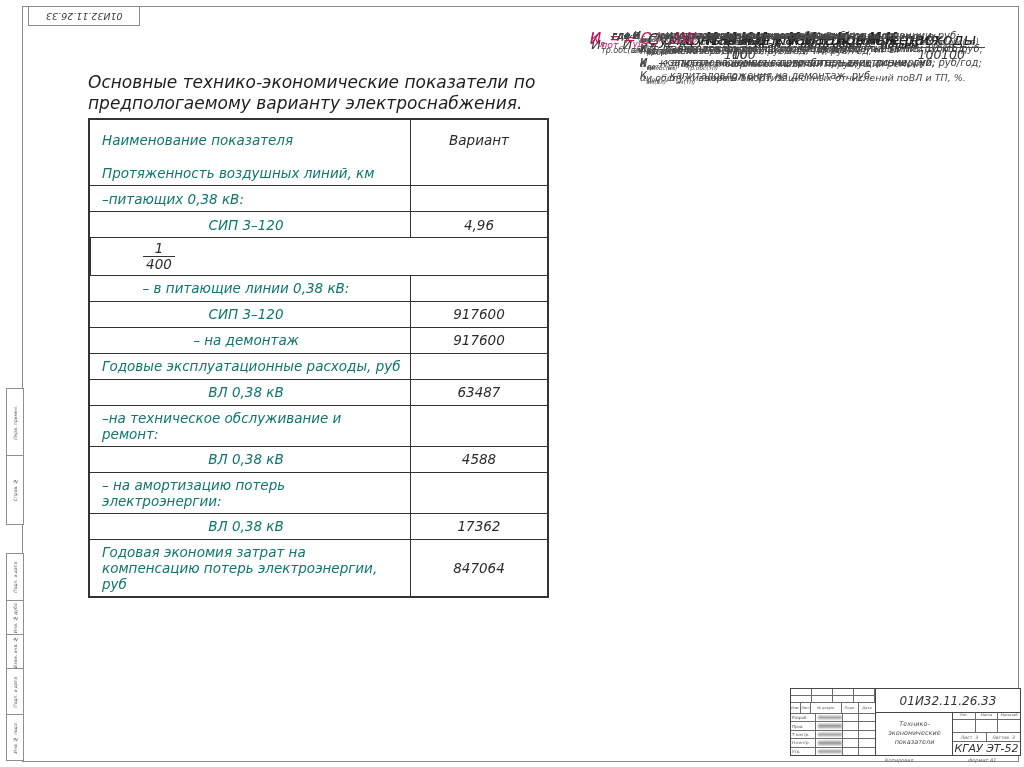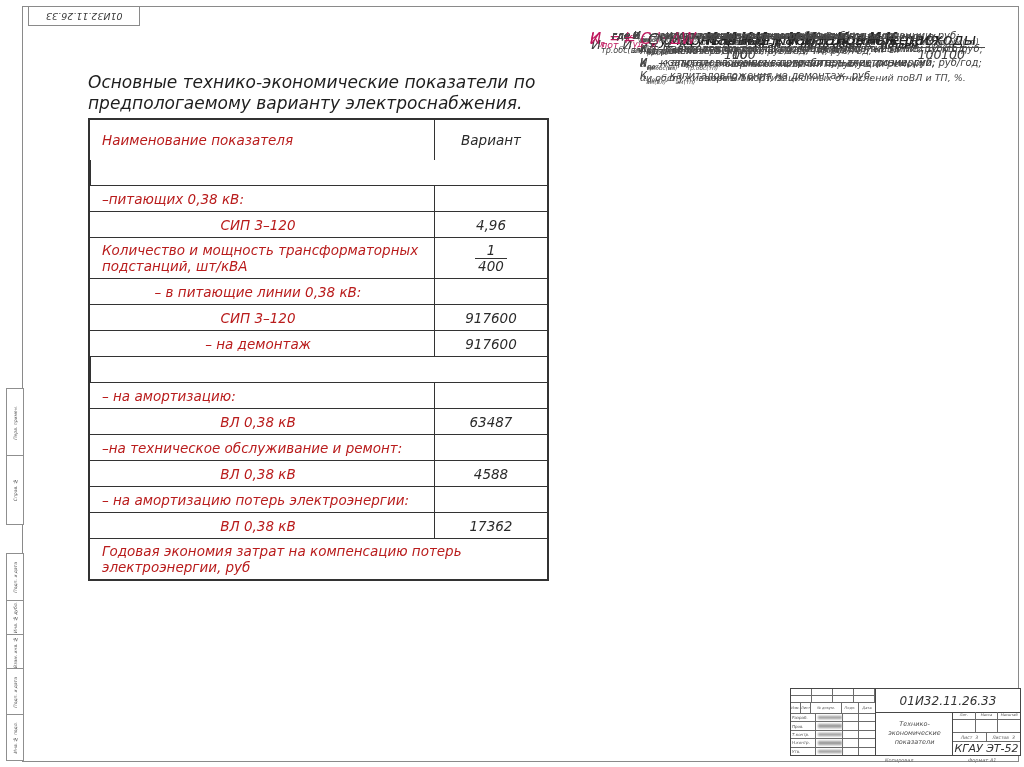--- a/index.html
+++ b/index.html
@@ -17,25 +17,25 @@
   .mbox span{writing-mode:vertical-rl;transform:rotate(180deg);font-size:4.5px;color:#555;white-space:nowrap;}
   .mb1{top:388px;height:67px}.mb2{top:455px;height:68px}.mb3{top:553px;height:47px}
   .mb4{top:600px;height:34px}.mb5{top:634px;height:34px}.mb6{top:668px;height:46px}.mb7{top:714px;height:45px}
   
   .heading{position:absolute;left:88px;top:72px;width:480px;font-size:17px;line-height:1.25;color:#1e1e1e;}
   
   .table{position:absolute;left:88px;top:118px;width:457px;border:2px solid #333;background:#fff;}
   .trow{display:flex;border-top:1.5px solid #333;min-height:25px;align-items:stretch;}
   .trow:first-child{border-top:none;}
   .thead{min-height:40px;}
-  .c-name{flex:1;display:flex;align-items:center;font-size:13.5px;color:#b91c1c;padding:4px 8px 4px 12px;}
+  .c-name{flex:1;display:flex;align-items:center;font-size:13.5px;color:#0f766e;padding:4px 8px 4px 12px;}
   .c-name.ctr{justify-content:center;text-align:center;padding-left:0;}
   .c-name.lft{justify-content:flex-start;}
   .c-val{width:112px;border-left:1.5px solid #333;display:flex;align-items:center;justify-content:center;
-         font-size:13.5px;color:#2b2b2b;text-align:center;padding:3px 0;}
+         font-size:13.5px;color:#2b2b2b;text-align:center;padding:3px 12px;}
   .tfrac{display:inline-block;text-align:center;line-height:1.1;}
   .tnum{display:block;border-bottom:1.3px solid #333;padding:0 12px;}
   .tden{display:block;}
   
   .rcol{position:absolute;left:612px;top:30px;width:400px;height:700px;}
   .b{position:absolute;left:0;right:0;}
   .rtitle{text-align:center;font-size:16px;color:#1f1f1f;}
   .rform{text-align:center;font-size:15px;font-weight:bold;color:#2a2a2a;}
   .rform2{text-align:left;font-size:13.5px;color:#be185d;}
   .nudge{transform:translateX(-22px);}
@@ -120,35 +120,35 @@
     <div>предпологаемому варианту электроснабжения.</div>
   </div>
 
   <div class="table">
     <div class="trow thead">
       <div class="c-name lft">Наименование показателя</div>
       <div class="c-val">Вариант</div>
     </div>
     <div>
     <div class="trow">
+      <div class="c-name lft">Протяженность воздушных линий, км</div>
       <div class="c-val"></div>
     </div>
 
     <div class="trow">
       <div class="c-name lft">–питающих 0,38 кВ:</div>
       <div class="c-val"></div>
     </div>
 
     <div class="trow">
       <div class="c-name ctr">СИП 3–120</div>
       <div class="c-val">4,96</div>
     </div>
 
     <div class="trow">
-      <div class="c-name lft">Количество и мощность трансформаторных подстанций, шт/кВА</div>
       <div class="c-val">
             <span class="tfrac">
               <span class="tnum">1</span>
               <span class="tden">400</span>
             </span>
           </div>
     </div>
 
     <div class="trow">
       <div class="c-name ctr">– в питающие линии 0,38 кВ:</div>
@@ -159,27 +159,24 @@
       <div class="c-name ctr">СИП 3–120</div>
       <div class="c-val">917600</div>
     </div>
 
     <div class="trow">
       <div class="c-name ctr">– на демонтаж</div>
       <div class="c-val">917600</div>
     </div>
 
     <div class="trow">
-      <div class="c-val"></div>
-    </div>
-
-    <div class="trow">
-      <div class="c-name lft">– на амортизацию:</div>
-      <div class="c-val"></div>
-    </div>
+      <div class="c-name lft">Годовые эксплуатационные расходы, руб</div>
+      <div class="c-val"></div>
+    </div>
+
 
     <div class="trow">
       <div class="c-name ctr">ВЛ 0,38 кВ</div>
       <div class="c-val">63487</div>
     </div>
 
     <div class="trow">
       <div class="c-name lft">–на техническое обслуживание и ремонт:</div>
       <div class="c-val"></div>
     </div>
@@ -194,20 +191,21 @@
       <div class="c-val"></div>
     </div>
 
     <div class="trow">
       <div class="c-name ctr">ВЛ 0,38 кВ</div>
       <div class="c-val">17362</div>
     </div>
 
     <div class="trow">
       <div class="c-name lft">Годовая экономия затрат на компенсацию потерь электроэнергии, руб</div>
+      <div class="c-val">847064</div>
     </div>
   </div>
   </div>
 
   <div class="rcol">
     <div class="b t1 rtitle">Сумарные капиталовложения</div>
     <div class="b f1 rform">К = К<sub>тп</sub> + К<sub>рл</sub> + К<sub>пл</sub> + К<sub>дем</sub></div>
     <div class="b w1">
         <div class="wl first">где К<sub>тп</sub> - капиталовложения в потребительские подстанции, руб;</div>
         <div class="wl">К<sub>рл</sub> - капиталовложения в распределительные линии 10 кВ, руб;</div>

